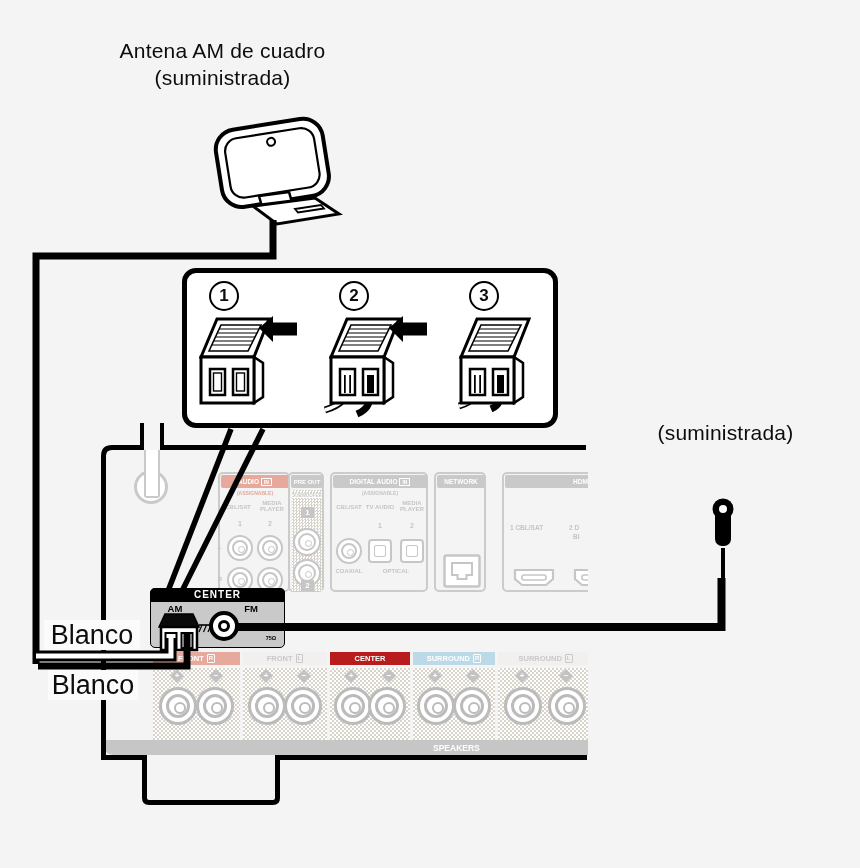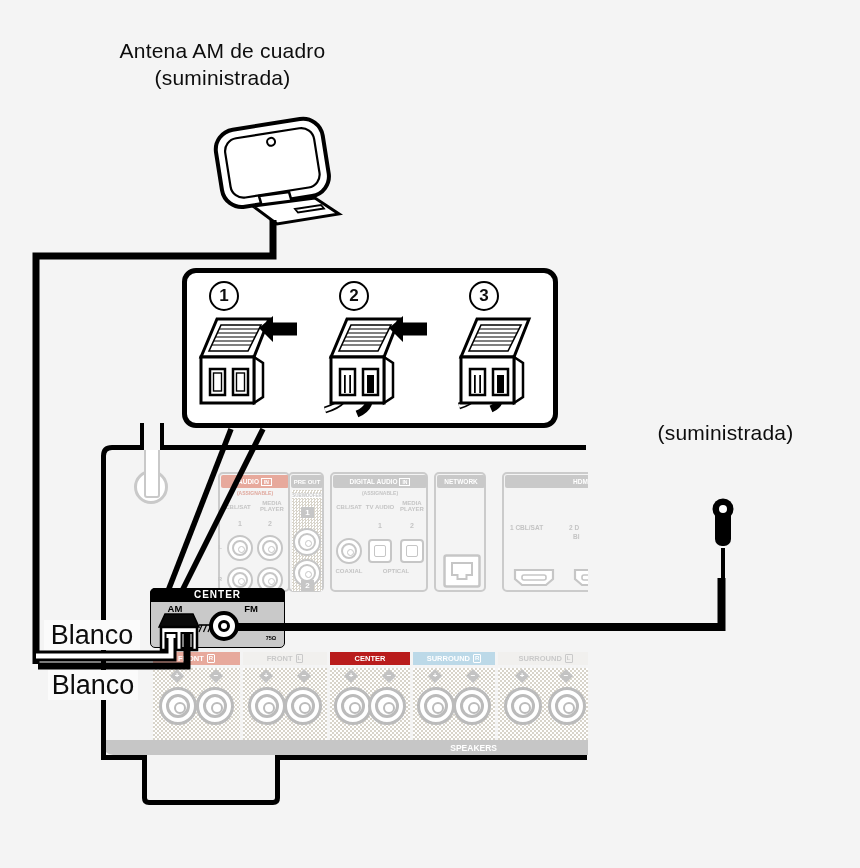--- a/index.html
+++ b/index.html
@@ -360,21 +360,21 @@
             <span class="r2"></span>
             <span class="r3"></span>
           </div>
         <div class="post" style="left:50px;top:19px;">
             <span class="r2"></span>
             <span class="r3"></span>
           </div>
       </div>
 
       <div class="abs" style="left:3px;top:296px;width:485px;height:15px;background:#c6c6c6;border-radius:0 0 0 10px;">
-        <div class="abs" style="left:330px;top:3px;width:64px;color:#fff;font-size:8.5px;font-weight:bold;text-align:right;">SPEAKERS</div>
+        <div class="abs" style="left:330px;top:3px;width:64px;color:#fff;font-size:8.5px;font-weight:bold;text-align:left;">SPEAKERS</div>
       </div>
     </div>
 
     <div class="abs" style="left:34px;top:26px;width:34px;height:34px;border:3px solid #c9c9c9;border-radius:50%;background:#fff;box-sizing:border-box;"></div>
     <div class="abs" style="left:44px;top:2px;width:16px;height:52px;border:2px solid #c9c9c9;border-radius:3px;background:#fff;box-sizing:border-box;"></div>
     <div class="abs" style="left:40px;top:-21px;width:24px;height:27px;border-left:4px solid #000;border-right:4px solid #000;background:#f4f4f4;box-sizing:border-box;"></div>
 
     <div class="abs ant-block"></div>
     <div class="abs ant-head">CENTER</div>
     <div class="abs ant-sub" style="left:62px;top:159px;width:26px;">AM</div>

